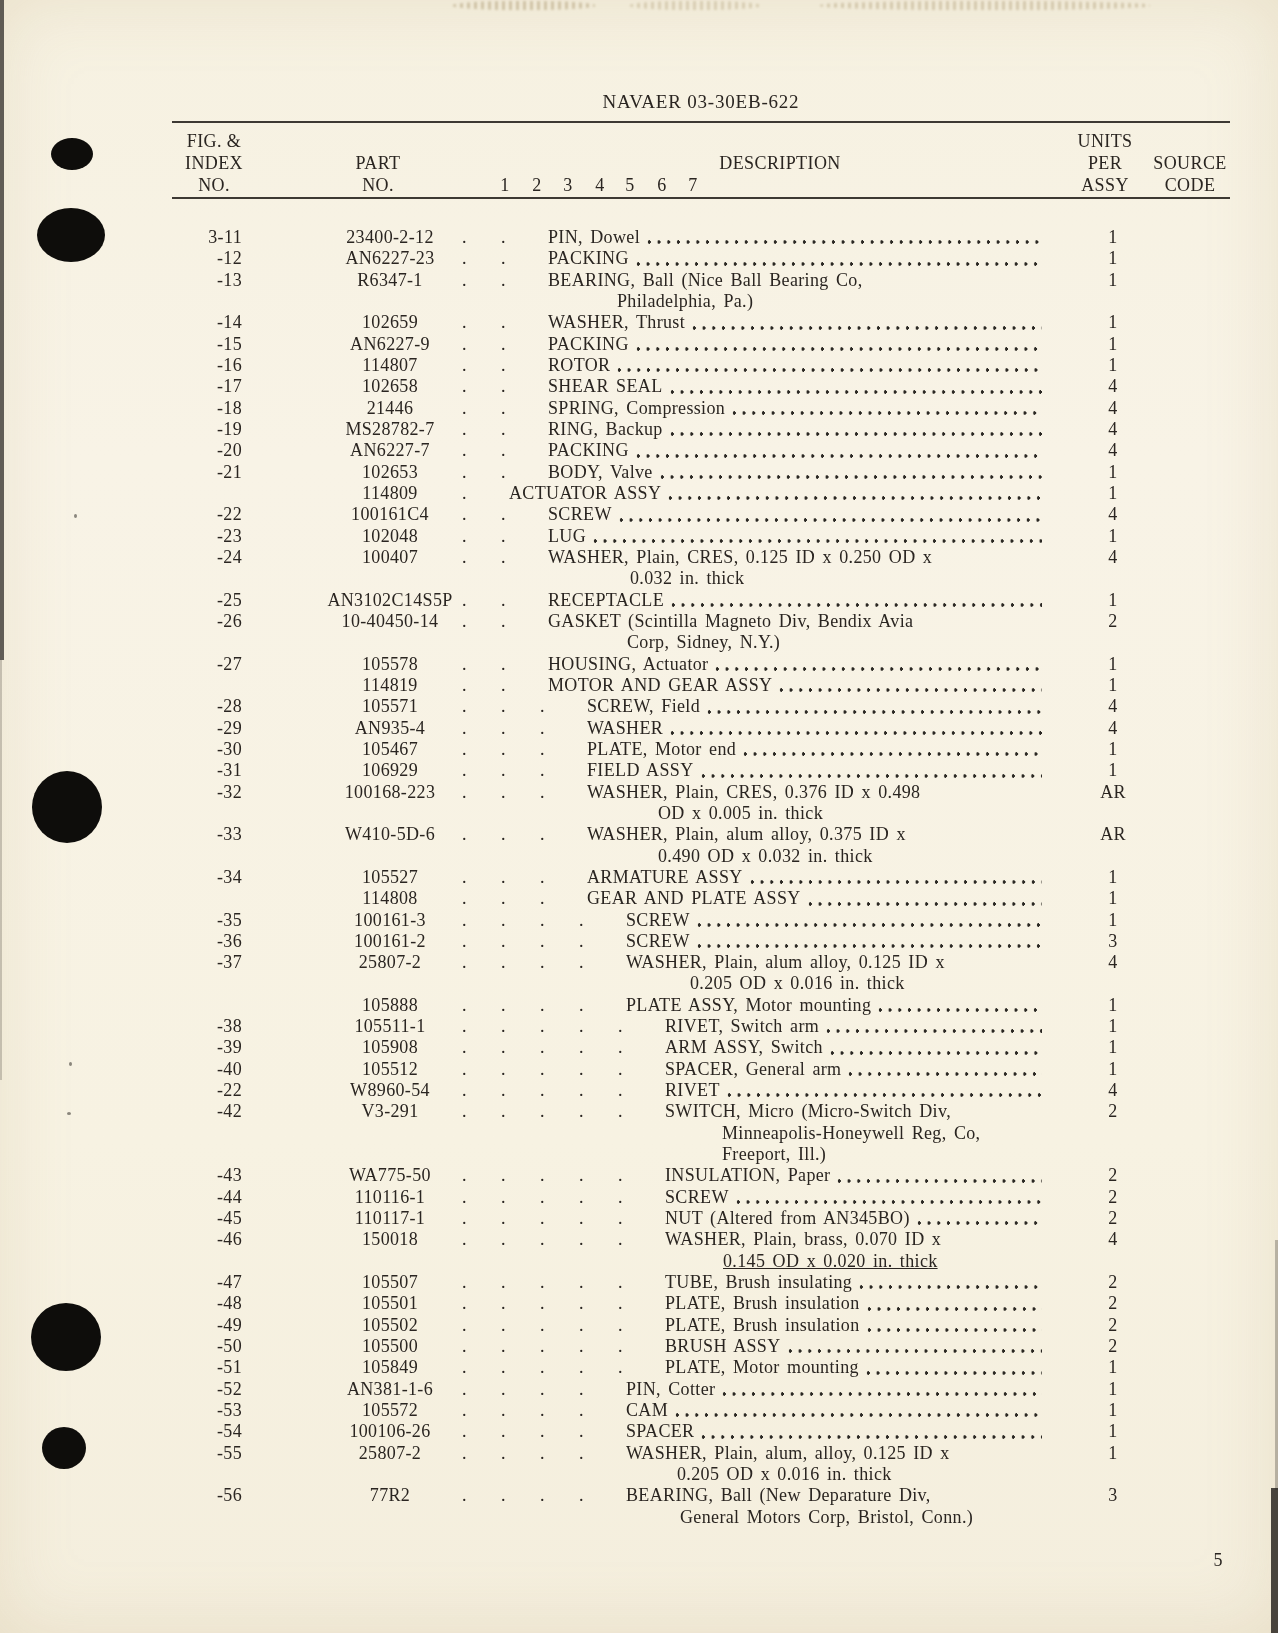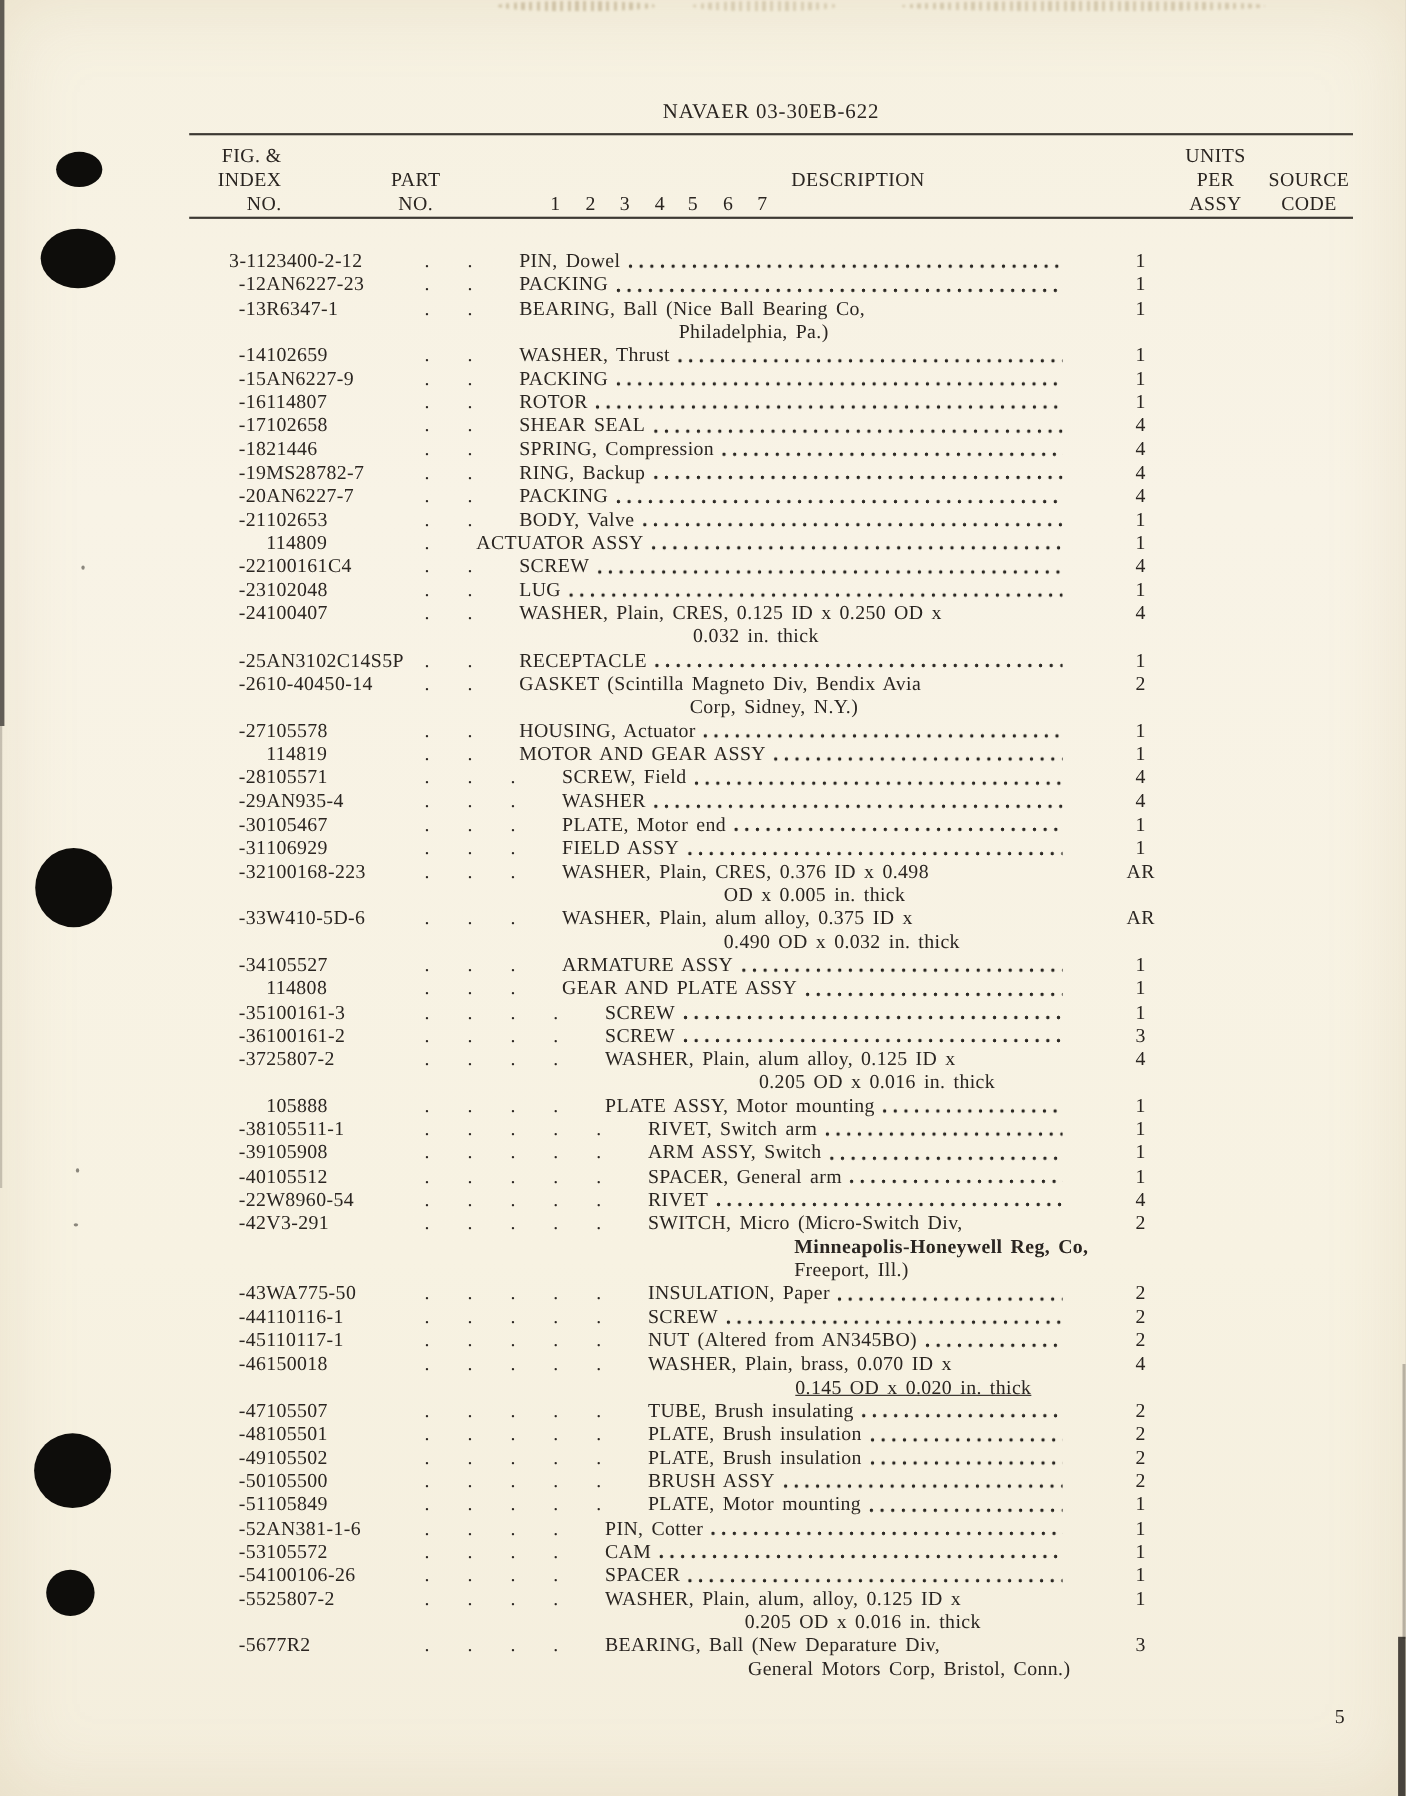--- a/index.html
+++ b/index.html
@@ -29,32 +29,32 @@
   
   .doc-title{position:absolute;left:172px;top:45px;width:1058px;text-align:center;
     font-size:19px;letter-spacing:.8px;margin-top:46px;}
   .page-number{position:absolute;left:1196px;top:1550px;width:44px;text-align:center;font-size:18px;}
   
   .rule{position:absolute;left:172px;width:1058px;height:2px;background:#3d3933;}
   .rule-top{top:121px;}
   .rule-bottom{top:197px;}
   .h{position:absolute;height:22px;line-height:22px;font-size:18px;letter-spacing:.4px;text-align:center;}
   .r1{top:130px;} .r2{top:152px;} .r3{top:174px;}
-  .h-idx{left:172px;width:84px;text-align:right;}
+  .h-idx{left:172px;width:84px;}
   .h-part{left:330px;width:96px;}
   .h-desc{left:640px;width:280px;}
   .h-units{left:1050px;width:110px;}
   .h-source{left:1135px;width:110px;}
   .dnum{width:32px;}
   
   .tbody{position:absolute;left:0;top:227px;width:1278px;}
   .line{display:flex;height:21.33px;line-height:21.5px;font-size:18px;
     letter-spacing:.35px;word-spacing:2.5px;white-space:pre;}
   .c-index{flex:none;width:242px;text-align:right;}
-  .c-part{flex:none;width:144px;}
+  .c-part{flex:none;margin-left:76px;width:144px;text-align:center;}
   .c-desc{flex:none;width:582px;display:flex;}
   .pdot{flex:none;width:39px;}
   .dtext{flex:none;padding-left:8px;}
   .leader{flex:1 1 auto;height:6px;align-self:flex-end;margin:0 2px 3px 7px;
     background-image:radial-gradient(circle at 2.2px 3px,#2b2823 1.55px,rgba(0,0,0,0) 1.8px);
     background-size:9.7px 6px;background-repeat:repeat-x;}
   .c-units{flex:none;margin-left:38px;width:62px;text-align:center;}
   .c-source{flex:none;margin-left:14px;width:70px;}
   .cont .ctext{display:inline-block;}
 </style>
@@ -218,21 +218,21 @@
         <div class="line"><span class="c-index">-39</span><span class="c-part">105908</span><span class="c-desc"><span class="pdot">.</span><span class="pdot">.</span><span class="pdot">.</span><span class="pdot">.</span><span class="pdot">.</span><span class="dtext">ARM ASSY, Switch</span><span class="leader"></span></span><span class="c-units">1</span><span class="c-source"></span></div>
       </div>
       <div>
         <div class="line"><span class="c-index">-40</span><span class="c-part">105512</span><span class="c-desc"><span class="pdot">.</span><span class="pdot">.</span><span class="pdot">.</span><span class="pdot">.</span><span class="pdot">.</span><span class="dtext">SPACER, General arm</span><span class="leader"></span></span><span class="c-units">1</span><span class="c-source"></span></div>
       </div>
       <div>
         <div class="line"><span class="c-index">-22</span><span class="c-part">W8960-54</span><span class="c-desc"><span class="pdot">.</span><span class="pdot">.</span><span class="pdot">.</span><span class="pdot">.</span><span class="pdot">.</span><span class="dtext">RIVET</span><span class="leader"></span></span><span class="c-units">4</span><span class="c-source"></span></div>
       </div>
       <div>
         <div class="line"><span class="c-index">-42</span><span class="c-part">V3-291</span><span class="c-desc"><span class="pdot">.</span><span class="pdot">.</span><span class="pdot">.</span><span class="pdot">.</span><span class="pdot">.</span><span class="dtext">SWITCH, Micro (Micro-Switch Div,</span></span><span class="c-units">2</span><span class="c-source"></span></div>
-        <div class="line cont"><span class="ctext" style="padding-left: 722px; font-weight: bold;">Minneapolis-Honeywell Reg, Co,</span></div>
+        <div class="line cont"><span class="ctext" style="padding-left: 722px;">Minneapolis-Honeywell Reg, Co,</span></div>
         <div class="line cont"><span class="ctext" style="padding-left: 722px;">Freeport, Ill.)</span></div>
       </div>
       <div>
         <div class="line"><span class="c-index">-43</span><span class="c-part">WA775-50</span><span class="c-desc"><span class="pdot">.</span><span class="pdot">.</span><span class="pdot">.</span><span class="pdot">.</span><span class="pdot">.</span><span class="dtext">INSULATION, Paper</span><span class="leader"></span></span><span class="c-units">2</span><span class="c-source"></span></div>
       </div>
       <div>
         <div class="line"><span class="c-index">-44</span><span class="c-part">110116-1</span><span class="c-desc"><span class="pdot">.</span><span class="pdot">.</span><span class="pdot">.</span><span class="pdot">.</span><span class="pdot">.</span><span class="dtext">SCREW</span><span class="leader"></span></span><span class="c-units">2</span><span class="c-source"></span></div>
       </div>
       <div>
         <div class="line"><span class="c-index">-45</span><span class="c-part">110117-1</span><span class="c-desc"><span class="pdot">.</span><span class="pdot">.</span><span class="pdot">.</span><span class="pdot">.</span><span class="pdot">.</span><span class="dtext">NUT (Altered from AN345BO)</span><span class="leader"></span></span><span class="c-units">2</span><span class="c-source"></span></div>

